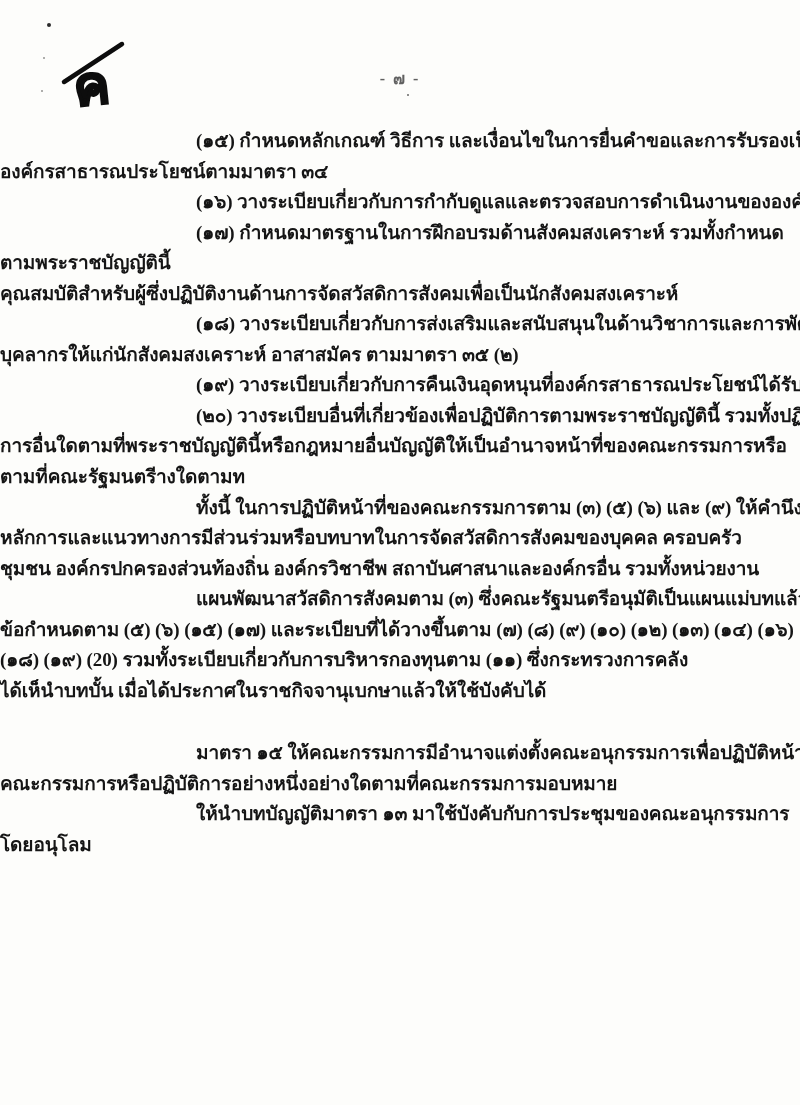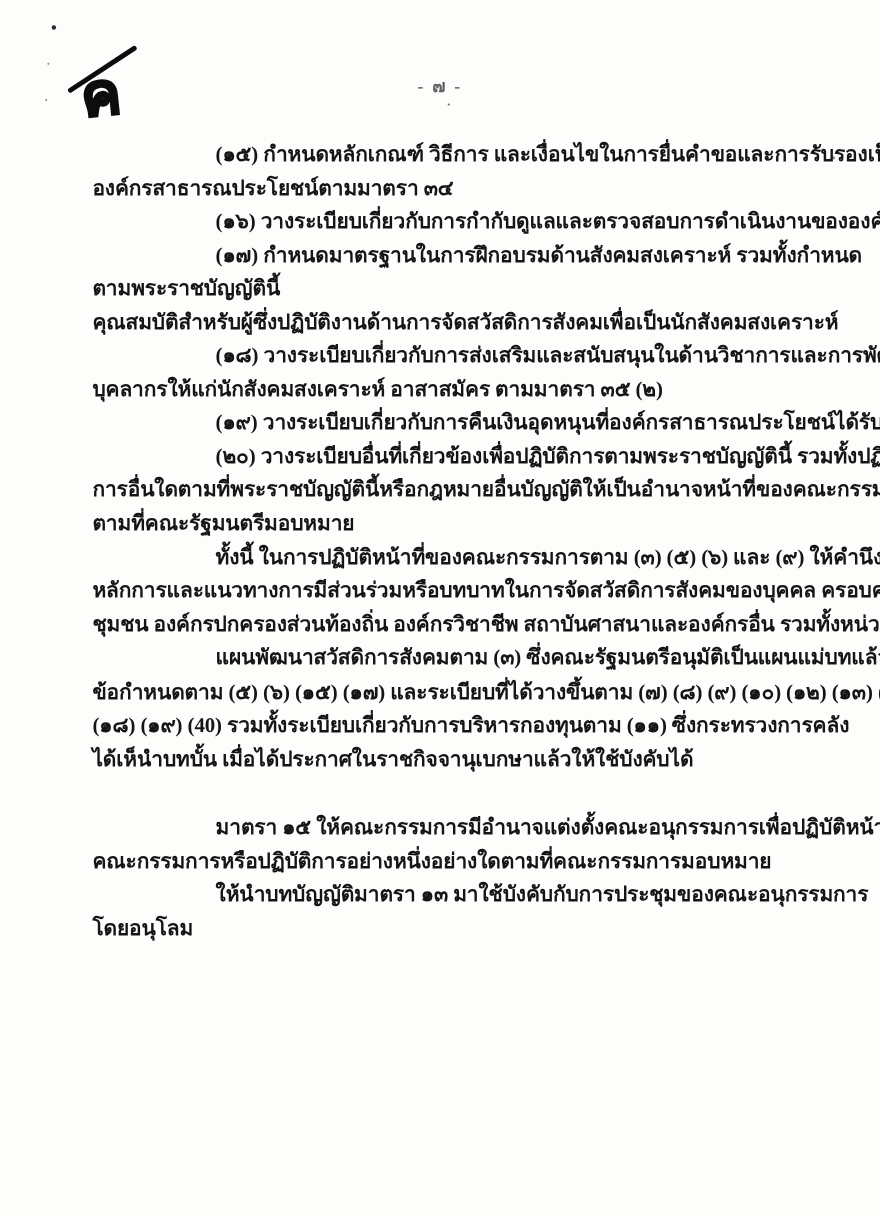--- a/index.html
+++ b/index.html
@@ -26,21 +26,20 @@
     opacity:.8;
   }
   .doc-body{
     position:absolute;
     top:126px;left:0;
     width:800px;
     font-size:19px;
     font-weight:600;
   }
   .line{
-    padding-left:84px;
     padding-right:40px;
     line-height:30.55px;
     height:30.55px;
     white-space:nowrap;
     letter-spacing:-0.1px;
   }
   .line.indent{padding-left:196px;}
   .line.gap{margin-top:32px;}
   .mark-svg{position:absolute;top:30px;left:40px;}
   .mark-svg text{
@@ -74,27 +73,27 @@
       <div class="line">องค์กรสาธารณประโยชน์ตามมาตรา ๓๔</div>
       <div class="line indent">(๑๖) วางระเบียบเกี่ยวกับการกำกับดูแลและตรวจสอบการดำเนินงานขององค์กร</div>
       <div class="line indent">(๑๗) กำหนดมาตรฐานในการฝึกอบรมด้านสังคมสงเคราะห์ รวมทั้งกำหนด</div>
       <div class="line">ตามพระราชบัญญัตินี้</div>
       <div class="line">คุณสมบัติสำหรับผู้ซึ่งปฏิบัติงานด้านการจัดสวัสดิการสังคมเพื่อเป็นนักสังคมสงเคราะห์</div>
       <div class="line indent">(๑๘) วางระเบียบเกี่ยวกับการส่งเสริมและสนับสนุนในด้านวิชาการและการพัฒนา</div>
       <div class="line">บุคลากรให้แก่นักสังคมสงเคราะห์ อาสาสมัคร ตามมาตรา ๓๕ (๒)</div>
       <div class="line indent">(๑๙) วางระเบียบเกี่ยวกับการคืนเงินอุดหนุนที่องค์กรสาธารณประโยชน์ได้รับไป</div>
       <div class="line indent">(๒๐) วางระเบียบอื่นที่เกี่ยวข้องเพื่อปฏิบัติการตามพระราชบัญญัตินี้ รวมทั้งปฏิบัติ</div>
       <div class="line">การอื่นใดตามที่พระราชบัญญัตินี้หรือกฎหมายอื่นบัญญัติให้เป็นอำนาจหน้าที่ของคณะกรรมการหรือ</div>
-      <div class="line">ตามที่คณะรัฐมนตรีมอบหมาย</div>
+      <div class="line">ตามที่คณะรัฐมนตรีางใดตามท</div>
       <div class="line indent">ทั้งนี้ ในการปฏิบัติหน้าที่ของคณะกรรมการตาม (๓) (๕) (๖) และ (๙) ให้คำนึงถึง</div>
       <div class="line">หลักการและแนวทางการมีส่วนร่วมหรือบทบาทในการจัดสวัสดิการสังคมของบุคคล ครอบครัว</div>
       <div class="line">ชุมชน องค์กรปกครองส่วนท้องถิ่น องค์กรวิชาชีพ สถาบันศาสนาและองค์กรอื่น รวมทั้งหน่วยงาน</div>
       <div class="line indent">แผนพัฒนาสวัสดิการสังคมตาม (๓) ซึ่งคณะรัฐมนตรีอนุมัติเป็นแผนแม่บทแล้ว</div>
       <div class="line">ข้อกำหนดตาม (๕) (๖) (๑๕) (๑๗) และระเบียบที่ได้วางขึ้นตาม (๗) (๘) (๙) (๑๐) (๑๒) (๑๓) (๑๔) (๑๖)</div>
-      <div class="line">(๑๘) (๑๙) (40) รวมทั้งระเบียบเกี่ยวกับการบริหารกองทุนตาม (๑๑) ซึ่งกระทรวงการคลัง</div>
+      <div class="line">(๑๘) (๑๙) (20) รวมทั้งระเบียบเกี่ยวกับการบริหารกองทุนตาม (๑๑) ซึ่งกระทรวงการคลัง</div>
       <div class="line">ได้เห็นำบทบั้น เมื่อได้ประกาศในราชกิจจานุเบกษาแล้วให้ใช้บังคับได้</div>
       <div class="line indent gap">มาตรา ๑๕ ให้คณะกรรมการมีอำนาจแต่งตั้งคณะอนุกรรมการเพื่อปฏิบัติหน้าที่แทน</div>
       <div class="line">คณะกรรมการหรือปฏิบัติการอย่างหนึ่งอย่างใดตามที่คณะกรรมการมอบหมาย</div>
       <div class="line indent">ให้นำบทบัญญัติมาตรา ๑๓ มาใช้บังคับกับการประชุมของคณะอนุกรรมการ</div>
       <div class="line">โดยอนุโลม</div>
     </div>
 
   <div class="speck s1"></div>
   <div class="speck s2"></div>
   <div class="speck s3"></div>

